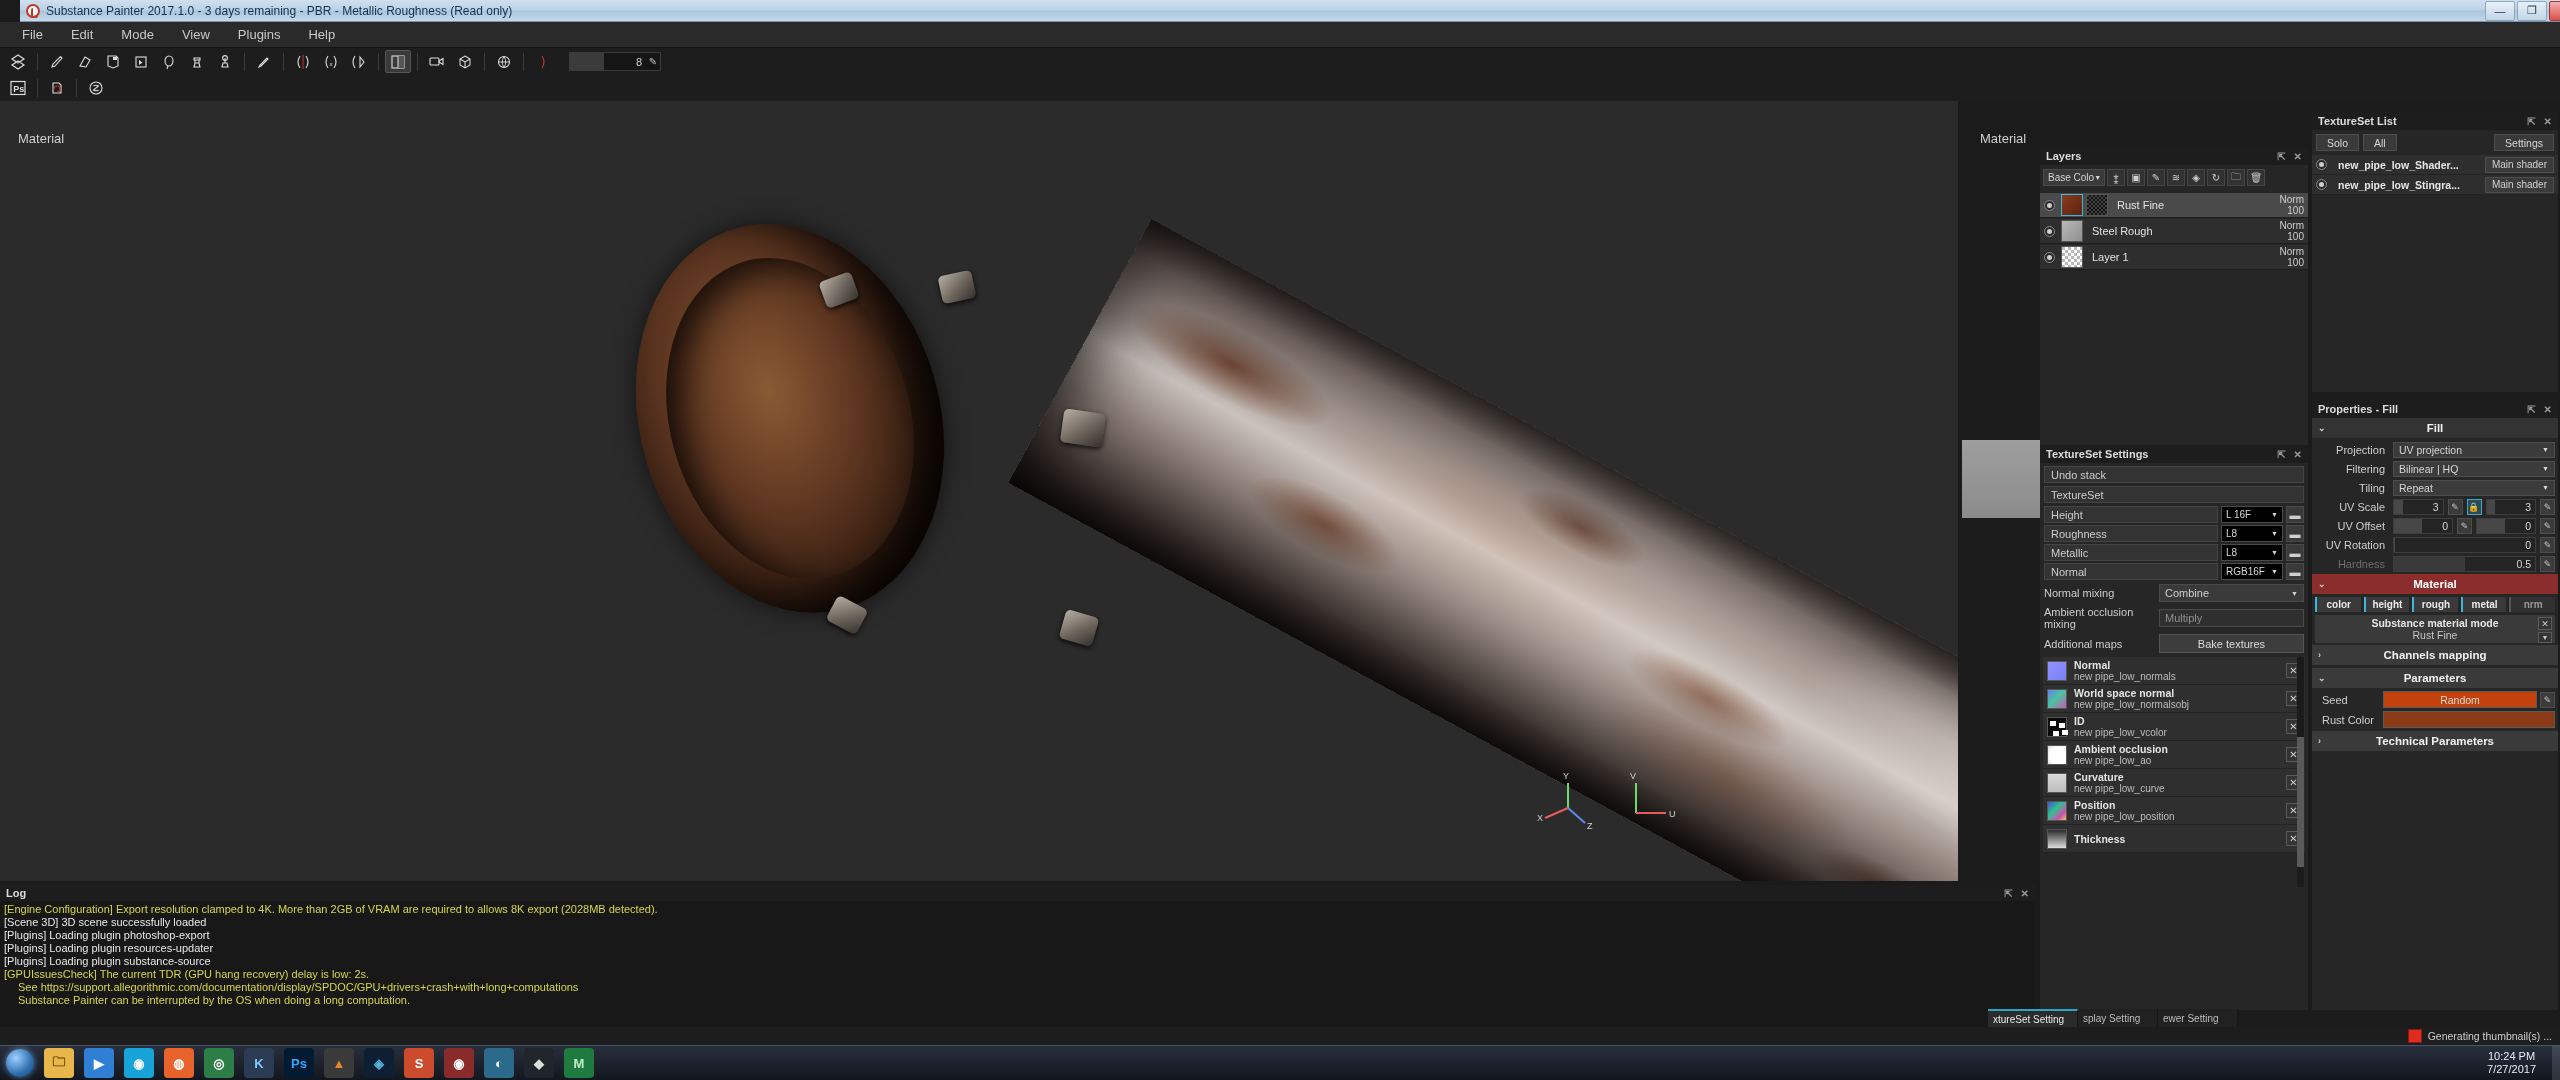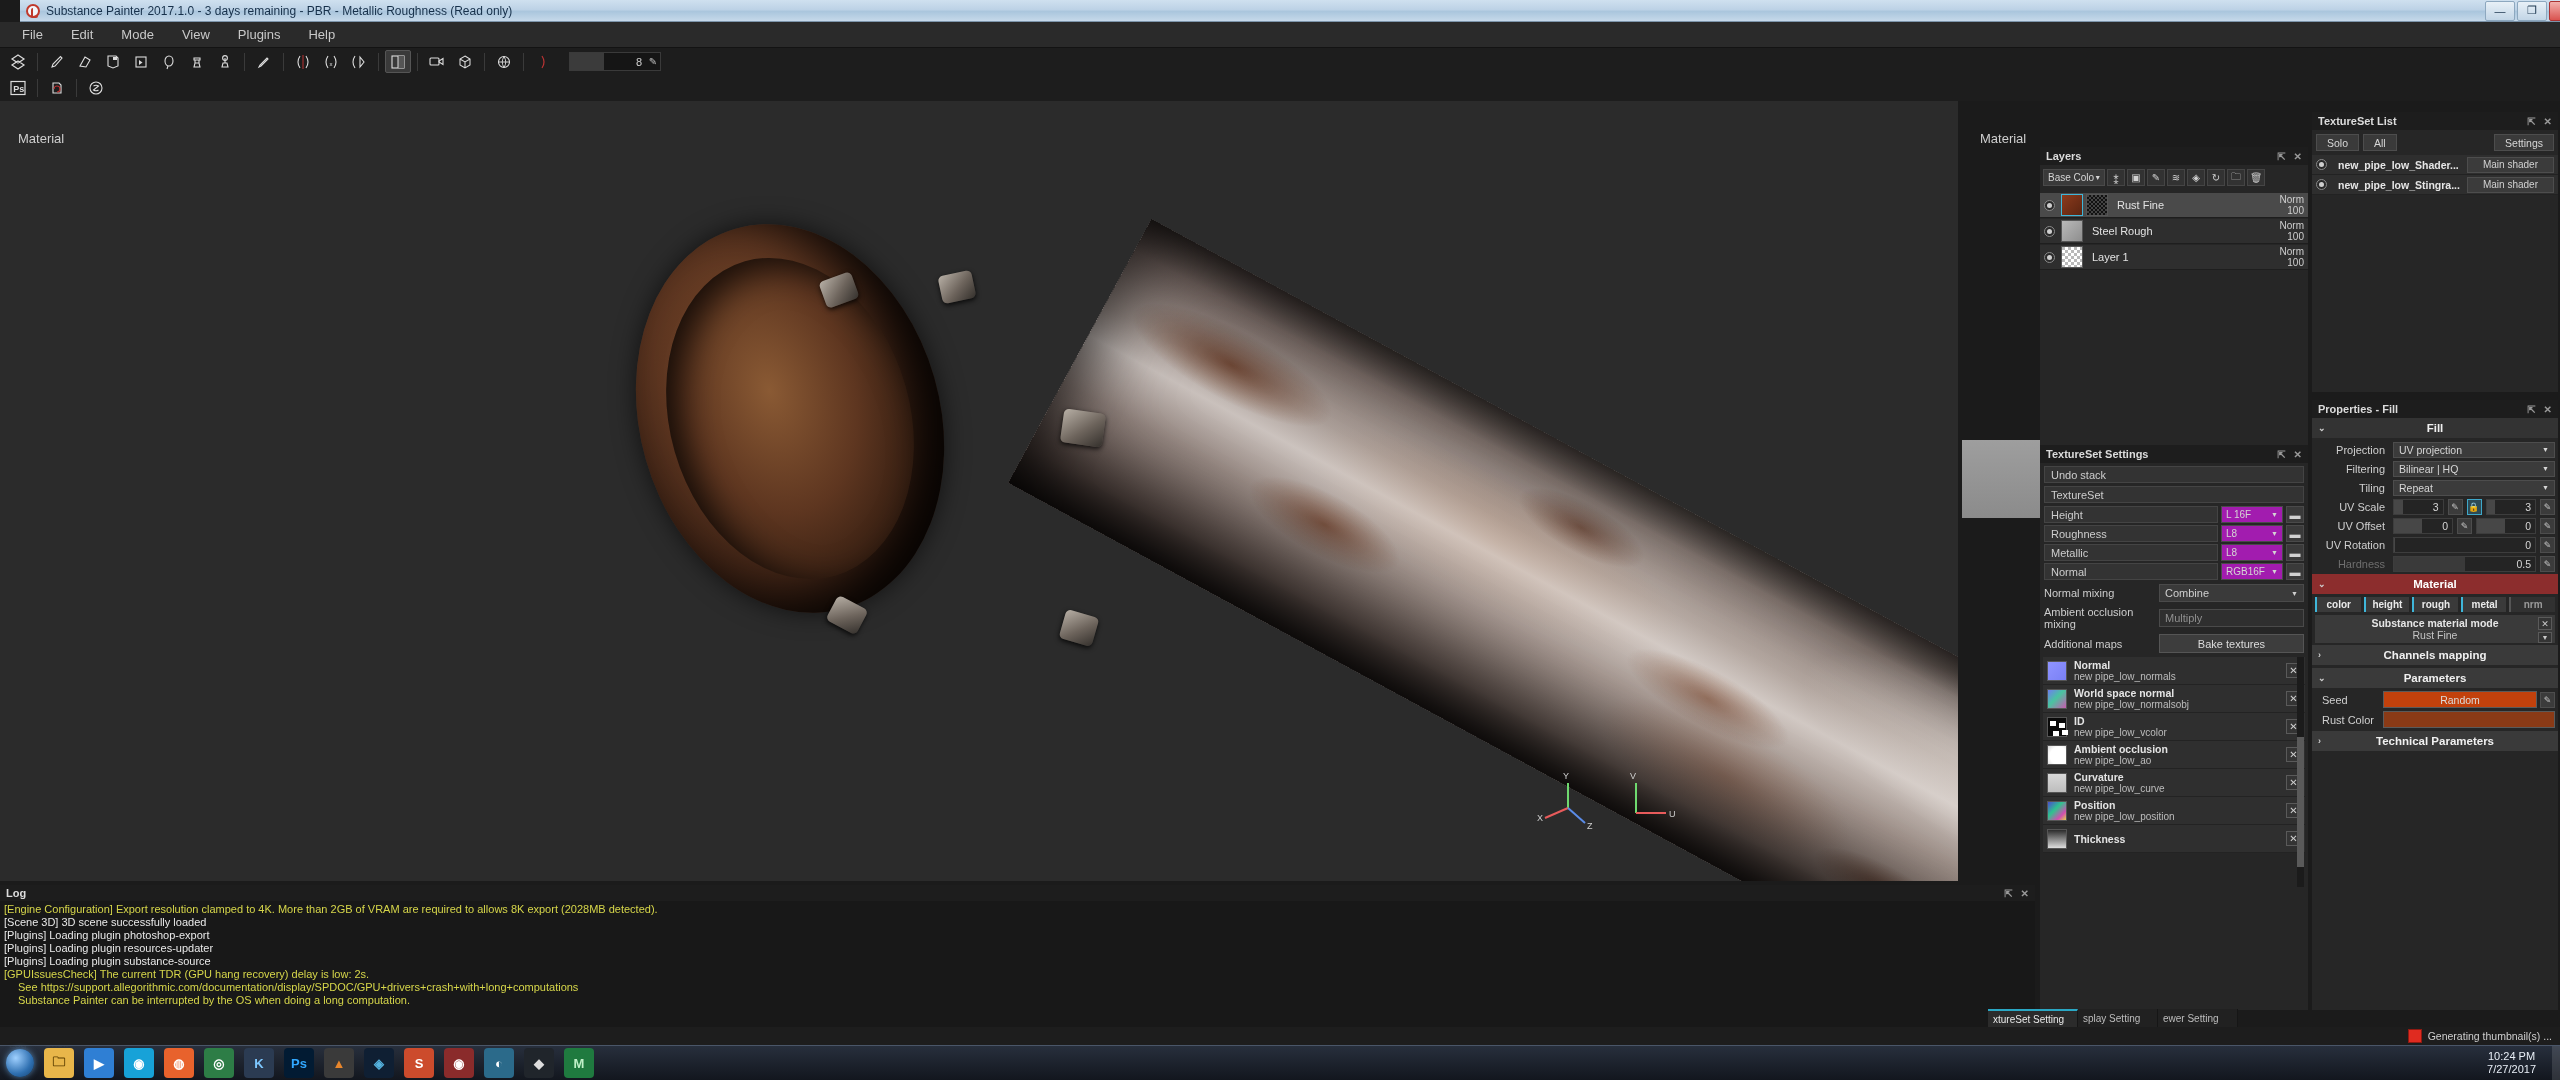--- a/index.html
+++ b/index.html
@@ -205,21 +205,21 @@
   .tss-field {
     height:17px; background:#333; border:1px solid #444; margin:3px 4px;
     display:flex; align-items:center; padding:0 6px; font-size:11px; color:#cdcdcd;
   }
   .tss-row { display:flex; align-items:center; margin:2px 4px; gap:3px; }
   .tss-row .lbl {
     flex:1; height:17px; background:#333; border:1px solid #444;
     display:flex; align-items:center; padding:0 6px; font-size:11px; color:#cdcdcd;
   }
   .tss-row .sel {
-    width:62px;height:17px;background:#a21caf;border:1px solid #4a4a4a;
+    width:62px;height:17px;background:#000000;border:1px solid #4a4a4a;
     display:flex;align-items:center;padding:0 4px;font-size:10px;color:#d4d4d4;
   }
   .tss-row .sel .car{margin-left:auto;font-size:7px;}
   .tss-row .minus {
     width:18px;height:17px;background:#3a3a3a;border:1px solid #4a4a4a;
     display:flex;align-items:center;justify-content:center;font-size:11px;color:#d0d0d0;
   }
   .tss-row2 { display:flex; align-items:center; margin:4px 4px; }
   .tss-row2 .lbl2 { width:115px; font-size:11px; color:#cdcdcd; }
   .tss-row2 .ctl2 {
@@ -265,21 +265,21 @@
     height:17px; padding:0 10px; background:#3a3a3a; border:1px solid #4d4d4d;
     font-size:10.5px; color:#d7d7d7; display:flex; align-items:center;
   }
   .tsl-btn.right { margin-left:auto; }
   .tsl-row {
     display:flex; align-items:center; height:20px; padding:0 4px; background:#2e2e2e;
     border-bottom:1px solid #222;
   }
   .tsl-name { font-size:10.5px; font-weight:bold; color:#e6e6e6; margin-left:5px; overflow:hidden;white-space:nowrap;}
   .tsl-shader {
-    margin-left:auto; height:16px; padding:0 15px; background:#3b3b3b; border:1px solid #4d4d4d;
+    margin-left:auto; height:16px; padding:0 6px; background:#3b3b3b; border:1px solid #4d4d4d;
     font-size:10px; color:#d2d2d2; display:flex; align-items:center;
   }
 
   
   #props { left:2312px; top:400px; width:246px; height:610px; }
   .sec-header {
     height:20px; display:flex; align-items:center; justify-content:center;
     background:#333; color:#f0f0f0; font-size:11.5px; font-weight:bold; position:relative;
     margin-bottom:3px;
   }

